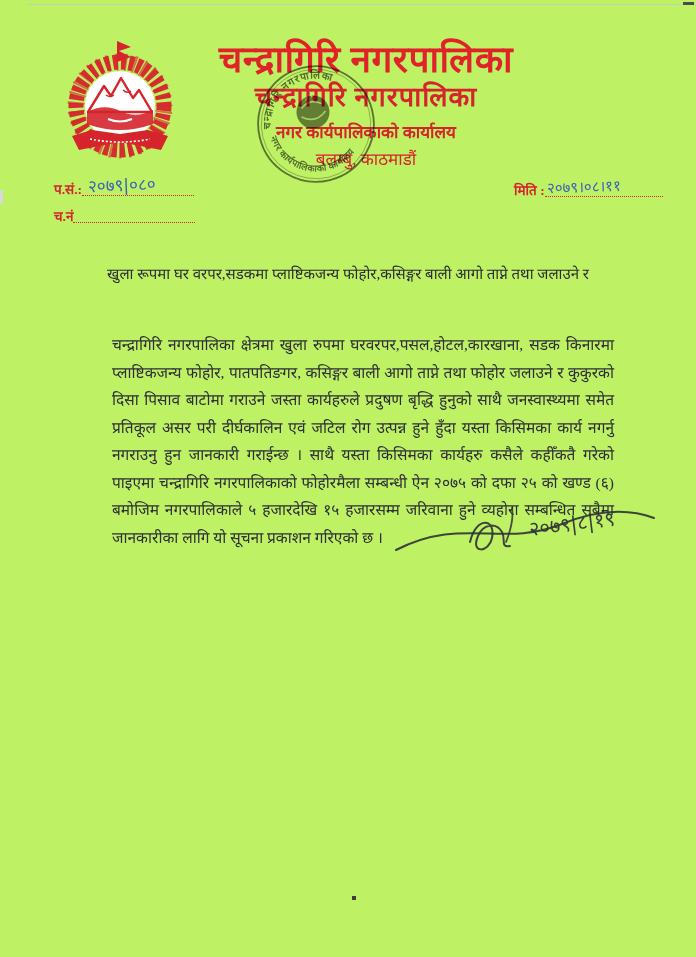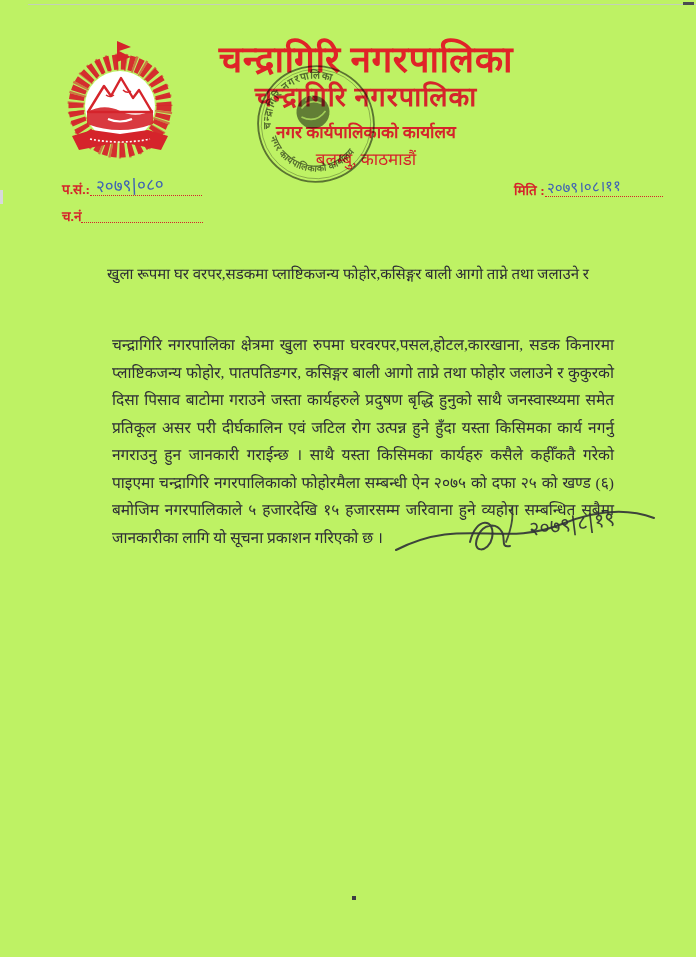--- a/index.html
+++ b/index.html
@@ -22,21 +22,21 @@
   .head{position:absolute;left:140px;top:40px;width:452px;text-align:center;color:#d5242b;}
   .head .t1{font-size:37px;font-weight:bold;line-height:1.1;letter-spacing:.5px;color:#e02328;}
   .head .t2{font-size:27px;font-weight:800;line-height:1.05;margin-top:2px;letter-spacing:1px;}
   .head .t3{font-size:17px;font-weight:bold;margin-top:9px;}
   .head .t4{font-size:17px;font-weight:normal;margin-top:4px;}
   .head .t5{font-size:14px;font-weight:bold;margin-top:2px;}
 
   .stamp{position:absolute;left:252px;top:60px;width:128px;height:128px;transform:rotate(-14deg);opacity:.82;mix-blend-mode:multiply;}
 
   
-  .meta-left{position:absolute;left:62px;top:180px;color:#d5242b;font-weight:bold;font-size:13.5px;}
+  .meta-left{position:absolute;left:54px;top:180px;color:#d5242b;font-weight:bold;font-size:13.5px;}
   .meta-right{position:absolute;left:514px;top:181px;color:#d5242b;font-weight:bold;font-size:13.5px;}
   .meta-row{margin-bottom:9px;white-space:nowrap;}
   .dotline{display:inline-block;border-bottom:1.6px dotted #d5242b;vertical-align:-2px;position:relative;}
   .hand{
     position:absolute;left:6px;bottom:-1px;
     color:#3f63b5;font-size:17px;font-weight:normal;
     font-family:"DejaVu Sans",sans-serif;
     transform:rotate(-2deg);white-space:nowrap;
   }
 

